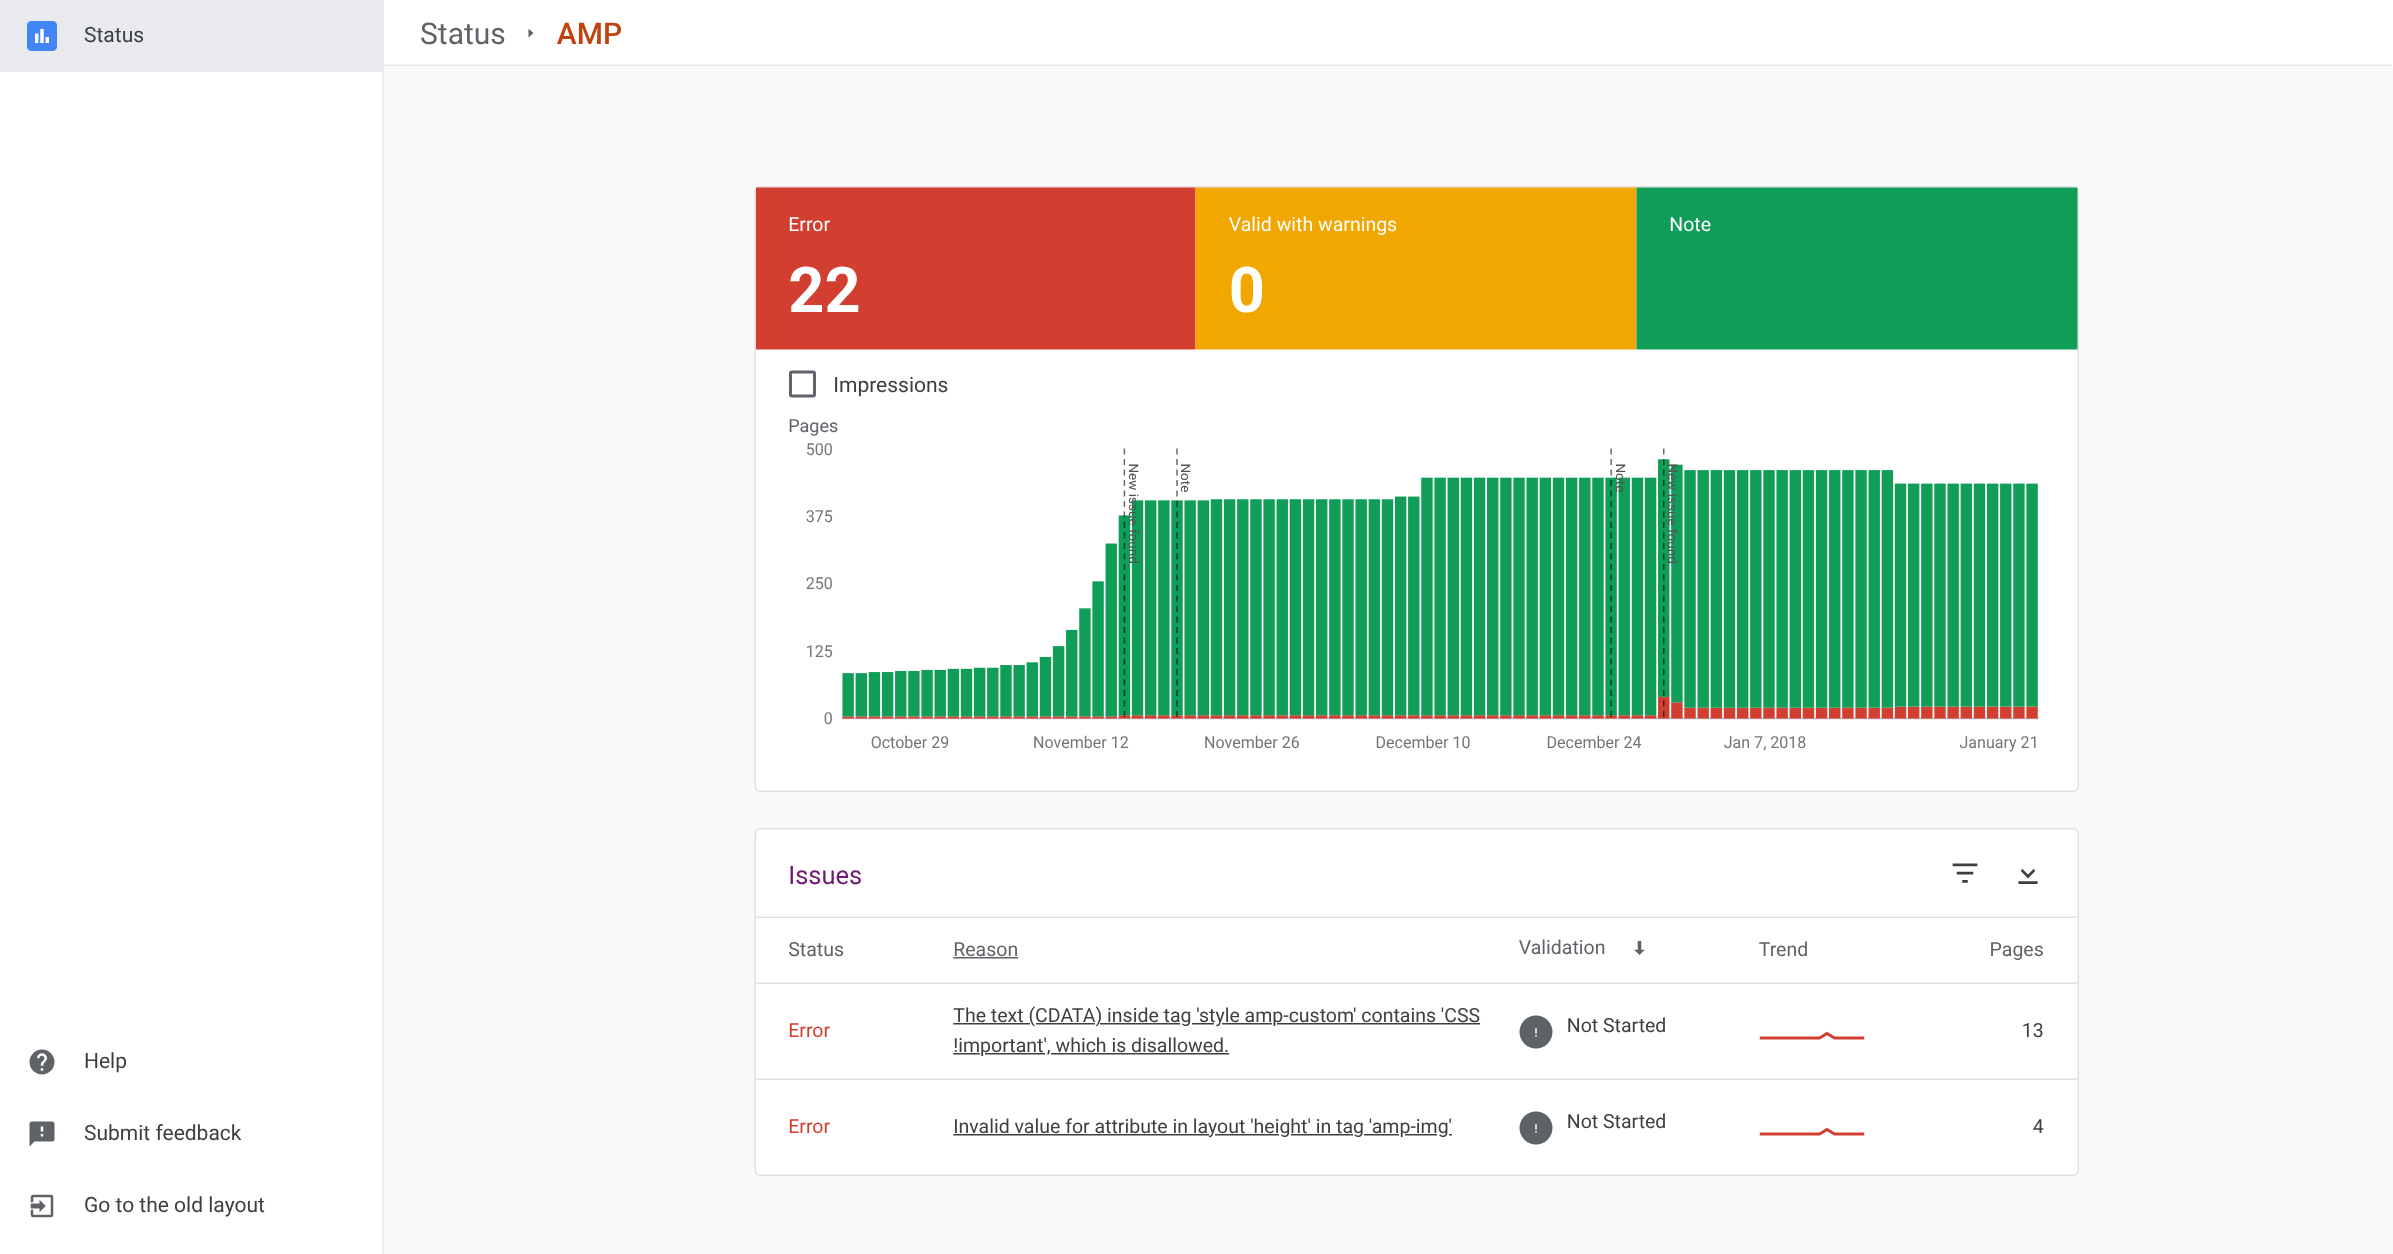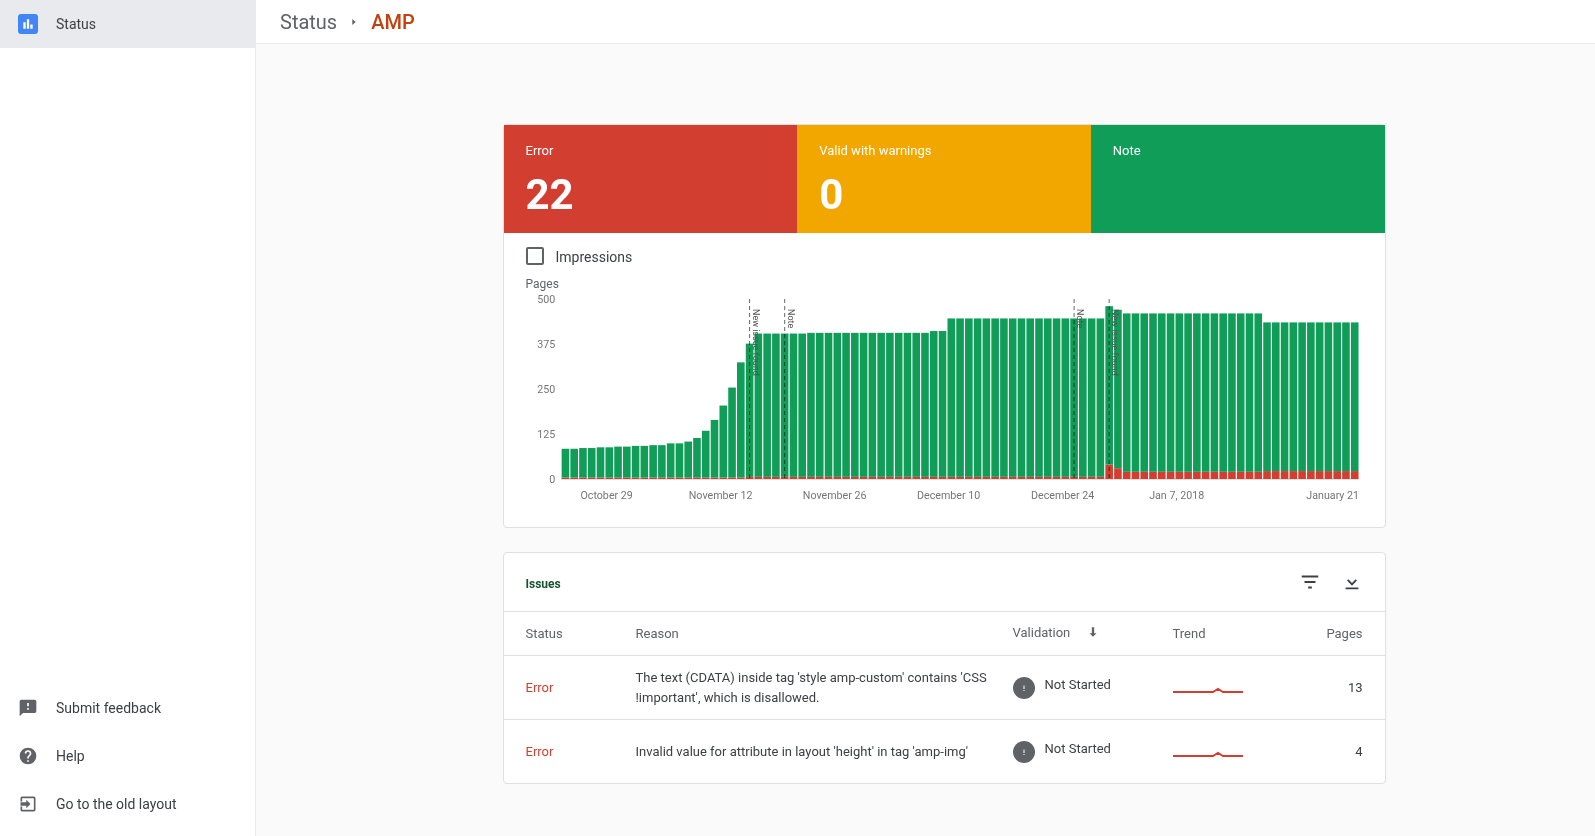--- a/index.html
+++ b/index.html
@@ -40,29 +40,29 @@
 .impressions-row { padding:14px 22px 4px; display:flex; align-items:flex-end; gap:12px; }
 .checkbox { width:18px; height:18px; border:2px solid #5f6368; border-radius:2px; }
 .impressions-label { font-size:14px; color:#3c4043; }
 
 .chart-area { padding: 8px 22px 18px; }
 .chart-title { font-size:12px; color:#5f6368; margin-bottom:4px; }
 .chart-svg { width:100%; height:210px; }
 
 
 .issues-header { display:flex; align-items:center; justify-content:space-between; padding:18px 22px 14px; }
-.issues-title { font-size:12px; font-weight:700; color:#14532d; }
+.issues-title { font-size:17px; font-weight:400; color:#701a75; }
 .issues-actions { display:flex; gap:20px; color:#3c4043; }
 .issues-actions .ibtn { cursor:pointer; }
 
 .table-head, .table-row { display:flex; align-items:center; padding:0 22px; font-size:13px; }
 .table-head { height:44px; color:#5f6368; border-top:1px solid #e0e0e0; }
 .table-row { min-height:64px; border-top:1px solid #e0e0e0; color:#3c4043; padding-top:12px; padding-bottom:12px; }
 .col-status { width:110px; }
-.col-reason { flex:1; padding-right:20px; line-height:1.5; }
+.col-reason { flex:1; padding-right:20px; line-height:1.5;text-decoration:underline; }
 .col-validation { width:160px; display:flex; align-items:flex-start; gap:10px; }
 .col-trend { width:130px; }
 .col-pages { width:60px; text-align:right; }
 .sort-arrow { margin-left:6px; }
 .status-error { color:#d23f31; }
 .val-icon { width:22px; height:22px; border-radius:50%; background:#5f6368; display:flex; align-items:center; justify-content:center; }
 .val-icon svg { fill:#fff; }
 
 .trend-svg { width:70px; height:20px; }
 </style>
@@ -80,32 +80,32 @@
               </svg>
             </span>
         </span>
         <span>Status</span>
       </div>
     </div>
     <div class="sidebar-bottom">
       <div class="sidebar-item">
         <span class="icon">
           <svg width="20" height="20" viewBox="0 0 24 24" fill="#5f6368">
+              <path d="M12 2a10 10 0 100 20 10 10 0 000-20zm1 17h-2v-2h2v2zm2.07-7.75l-.9.92A3.4 3.4 0 0013 15h-2v-.5a4 4 0 011.17-2.83l1.24-1.26A2 2 0 0012 7a2 2 0 00-2 2H8a4 4 0 118 0 3.2 3.2 0 01-.93 2.25z"></path>
+            </svg>
+        </span>
+        <span>Help</span>
+      </div>
+      <div class="sidebar-item">
+        <span class="icon">
+          <svg width="20" height="20" viewBox="0 0 24 24" fill="#5f6368">
               <path d="M20 2H4a2 2 0 00-2 2v18l4-4h14a2 2 0 002-2V4a2 2 0 00-2-2zm-7 12h-2v-2h2v2zm0-4h-2V6h2v4z"></path>
             </svg>
         </span>
         <span>Submit feedback</span>
-      </div>
-      <div class="sidebar-item">
-        <span class="icon">
-          <svg width="20" height="20" viewBox="0 0 24 24" fill="#5f6368">
-              <path d="M12 2a10 10 0 100 20 10 10 0 000-20zm1 17h-2v-2h2v2zm2.07-7.75l-.9.92A3.4 3.4 0 0013 15h-2v-.5a4 4 0 011.17-2.83l1.24-1.26A2 2 0 0012 7a2 2 0 00-2 2H8a4 4 0 118 0 3.2 3.2 0 01-.93 2.25z"></path>
-            </svg>
-        </span>
-        <span>Help</span>
       </div>
       <div class="sidebar-item">
         <span class="icon">
           <svg width="20" height="20" viewBox="0 0 24 24" fill="#5f6368">
               <path d="M10 17l5-5-5-5v3H3v4h7v3zM19 3H5a2 2 0 00-2 2v4h2V5h14v14H5v-4H3v4a2 2 0 002 2h14a2 2 0 002-2V5a2 2 0 00-2-2z"></path>
             </svg>
         </span>
         <span>Go to the old layout</span>
       </div>
     </div>

